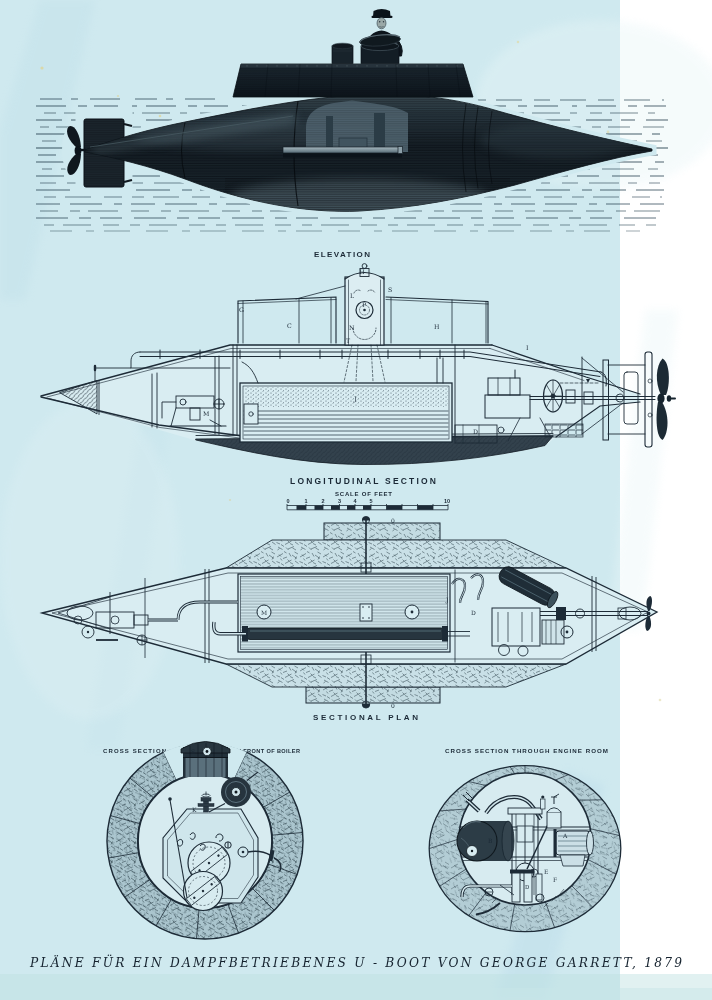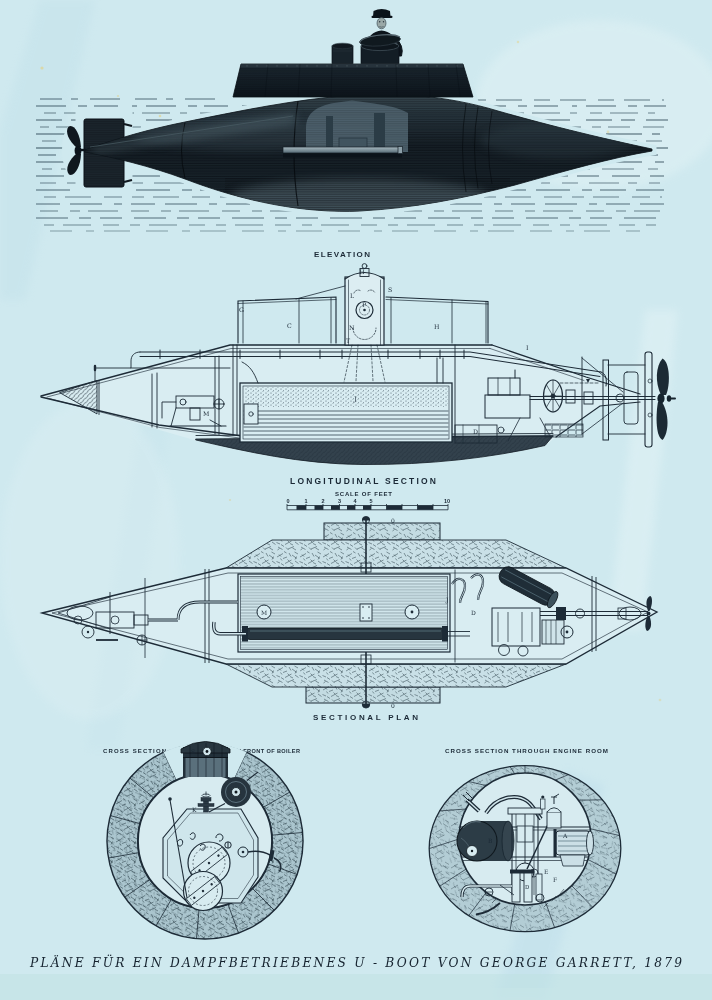--- a/index.html
+++ b/index.html
@@ -1,18 +1,18 @@
 <!DOCTYPE html>
 <html><head>
 <meta charset="utf-8">
 <style>
   html,body{margin:0;padding:0;}
   body{width:712px;height:1000px;overflow:hidden;}
   .page{
-    position:relative;width:712px;height:1000px;
+    position:relative;width:620px;height:1000px;
     background:#cfe9ef;
     font-family:"Liberation Sans", sans-serif;
   }
   svg{position:absolute;left:0;top:0;}
   .t-title{font-family:"Liberation Sans",sans-serif;font-weight:bold;fill:#1b2936;}
   .t-label{font-family:"DejaVu Serif",serif;fill:#1b2936;}
   .t-caption{font-family:"DejaVu Serif",serif;font-style:italic;fill:#15222e;}
 </style>
 </head>
 <body>

